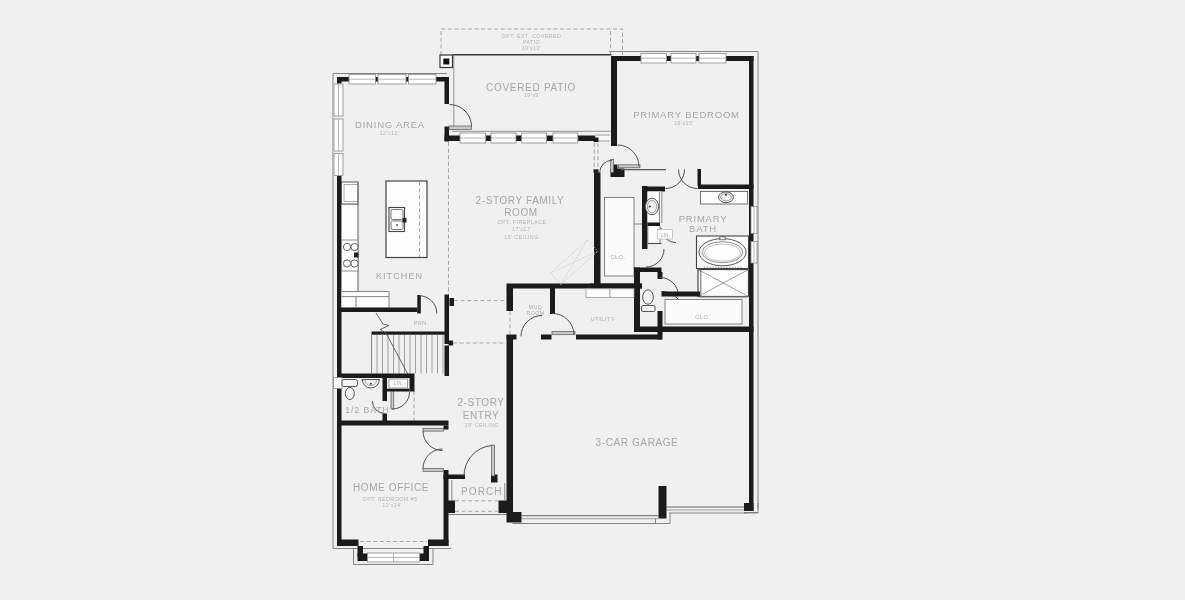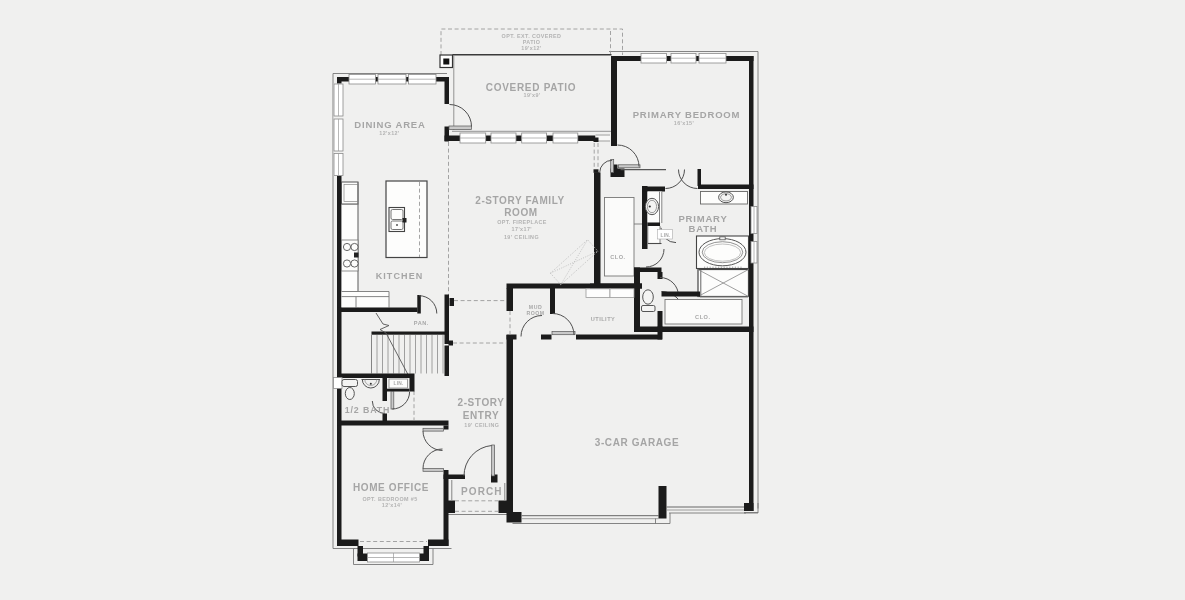--- a/index.html
+++ b/index.html
@@ -1,16 +1,16 @@
 <!DOCTYPE html>
 <html><head>
 <meta charset="utf-8">
 <style>
 html,body{margin:0;padding:0;background:#f0f0ef;}
-#wrap{width:1039px;height:600px;position:relative;overflow:hidden;background:#f0f0ef;font-weight:bold;}
+#wrap{width:1039px;height:600px;position:relative;overflow:hidden;background:#f0f0ef;}
 text{font-family:"Liberation Sans",sans-serif;fill:#a2a2a2;}
 .big{font-size:9.5px;letter-spacing:0.8px;fill:#a5a5a5;}
 .big2{font-size:10px;letter-spacing:0.6px;fill:#a5a5a5;}
 .sub{font-size:5.4px;letter-spacing:0.4px;fill:#b3b3b3;}
 .sm{font-size:5.6px;letter-spacing:0.5px;fill:#a8a8a8;}
 .tiny{font-size:4.8px;letter-spacing:0.2px;fill:#a8a8a8;}
 .wall{fill:#1b1b1b;}
 .thin{stroke:#777;stroke-width:0.9;fill:none;}
 .thind{stroke:#4a4a4a;stroke-width:1.1;fill:none;}
 .win{fill:#ffffff;stroke:#8a8a8a;stroke-width:0.8;}

